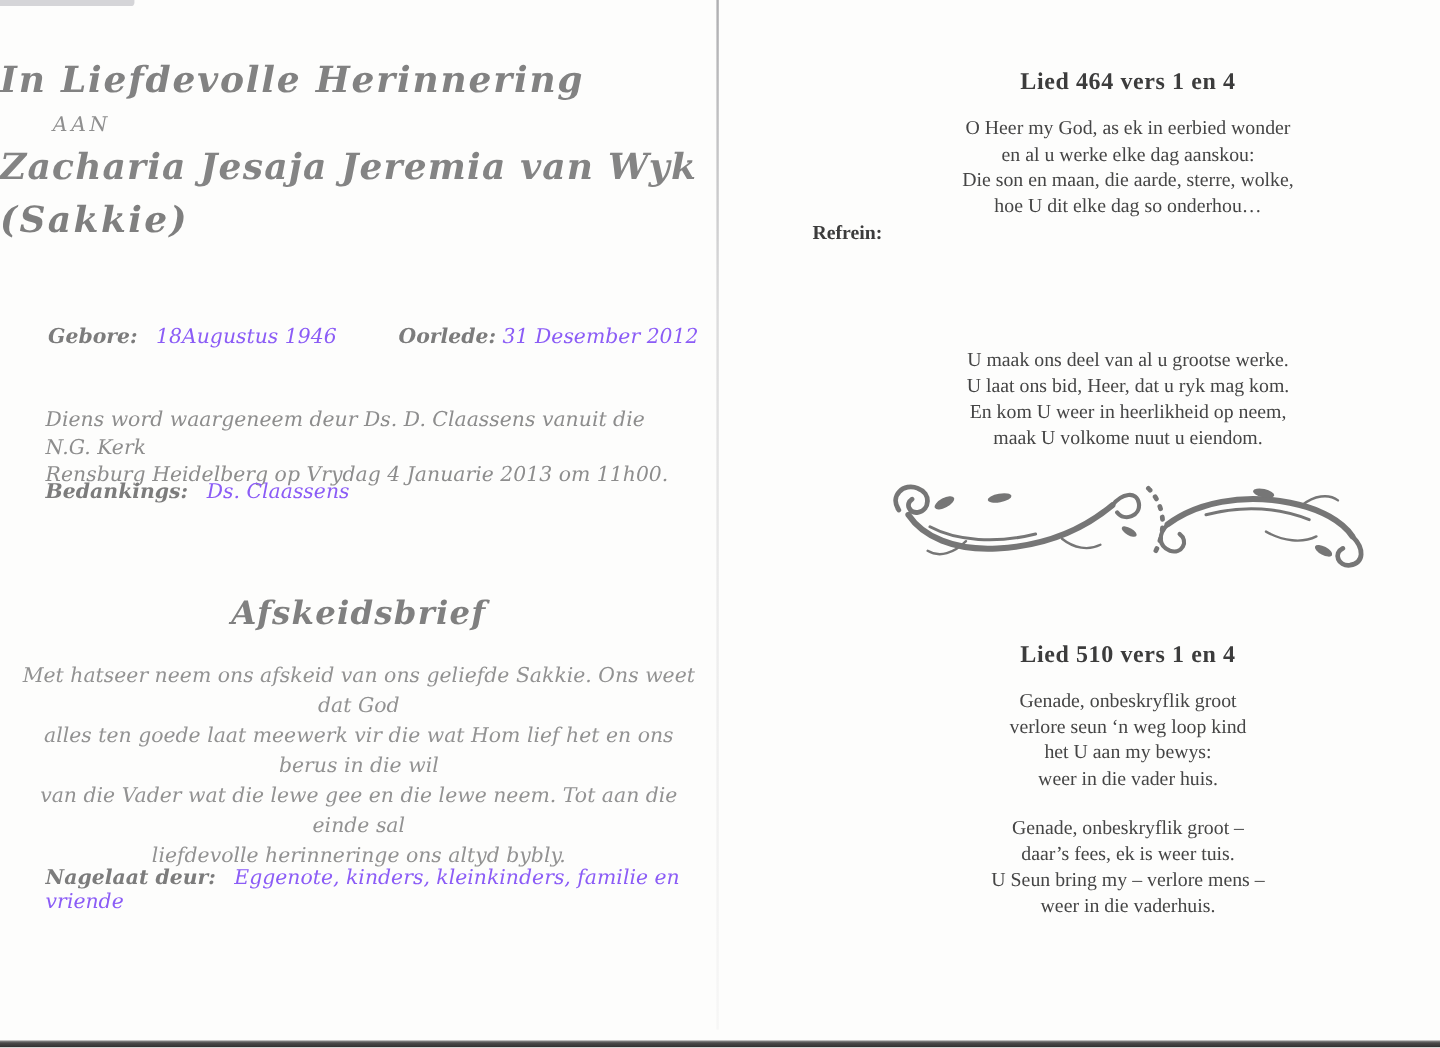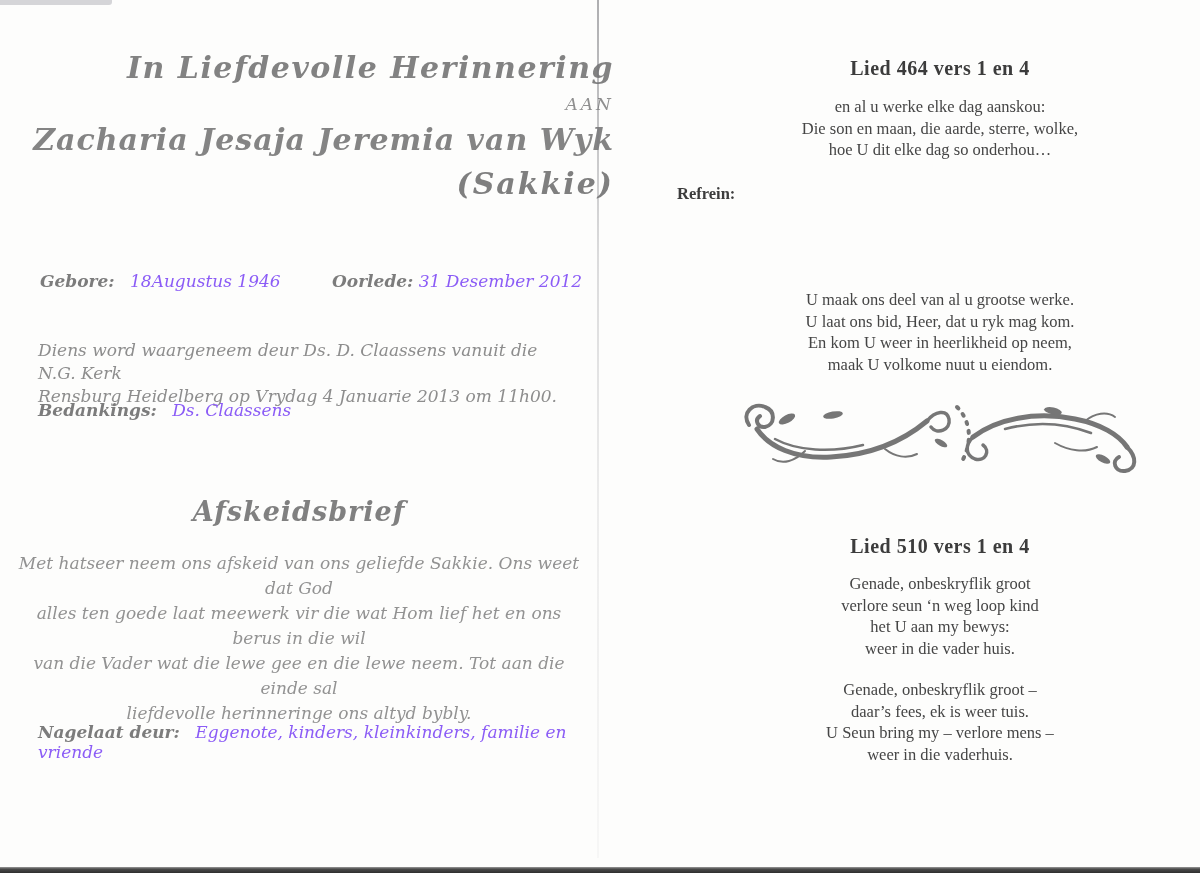--- a/index.html
+++ b/index.html
@@ -29,21 +29,21 @@
     position:absolute;left:0;bottom:0;width:1200px;height:6px;
     background:linear-gradient(to bottom,#9a9a9a 0%,#4a4a4a 35%,#2e2e2e 100%);
   }
   .smudge-tl{
     position:absolute;left:0;top:0;width:112px;height:5px;
     background:rgba(165,165,172,.45);border-radius:0 0 3px 0;
   }
 
   
   .page-left{color:#8a8a8a;font-style:italic;}
-  .lp-header{position:absolute;top:50px;left:0;width:100%;text-align:right;margin-left:16px;}
+  .lp-header{position:absolute;top:50px;left:0;width:100%;text-align:left;}
   .lp-title{
     font-size:30px;font-weight:bold;letter-spacing:1.5px;color:#828282;
     text-shadow:0 0 1px rgba(255,255,255,.9);
   }
   .lp-aan{font-size:17px;letter-spacing:3px;margin-top:9px;color:#8f8f8f;padding-left:44px;}
   .lp-name{font-size:30px;font-weight:bold;letter-spacing:1px;margin-top:8px;color:#848484;}
   .lp-nick{font-size:30px;font-weight:bold;letter-spacing:2px;margin-top:9px;color:#7f7f7f;}
 
   .lp-dates{position:absolute;top:271px;left:0;width:100%;font-size:17px;}
   .lp-born{position:absolute;left:40px;top:0;white-space:nowrap;}
@@ -137,20 +137,21 @@
     </div>
   </div>
 
   <div class="fold"></div>
 
   <div class="page page-right">
 
     <div class="rp-col t1 hymn-title">Lied 464 vers 1 en 4</div>
 
     <div class="rp-col v1a">
+      <div class="hymn-line">O Heer my God, as ek in eerbied wonder</div>
       <div class="hymn-line">en al u werke elke dag aanskou:</div>
       <div class="hymn-line">Die son en maan, die aarde, sterre, wolke,</div>
       <div class="hymn-line">hoe U dit elke dag so onderhou…</div>
     </div>
 
     <div class="refrain-label">Refrein:</div>
 
     <div class="rp-col v1b">
       <div class="hymn-line">U maak ons deel van al u grootse werke.</div>
       <div class="hymn-line">U laat ons bid, Heer, dat u ryk mag kom.</div>

